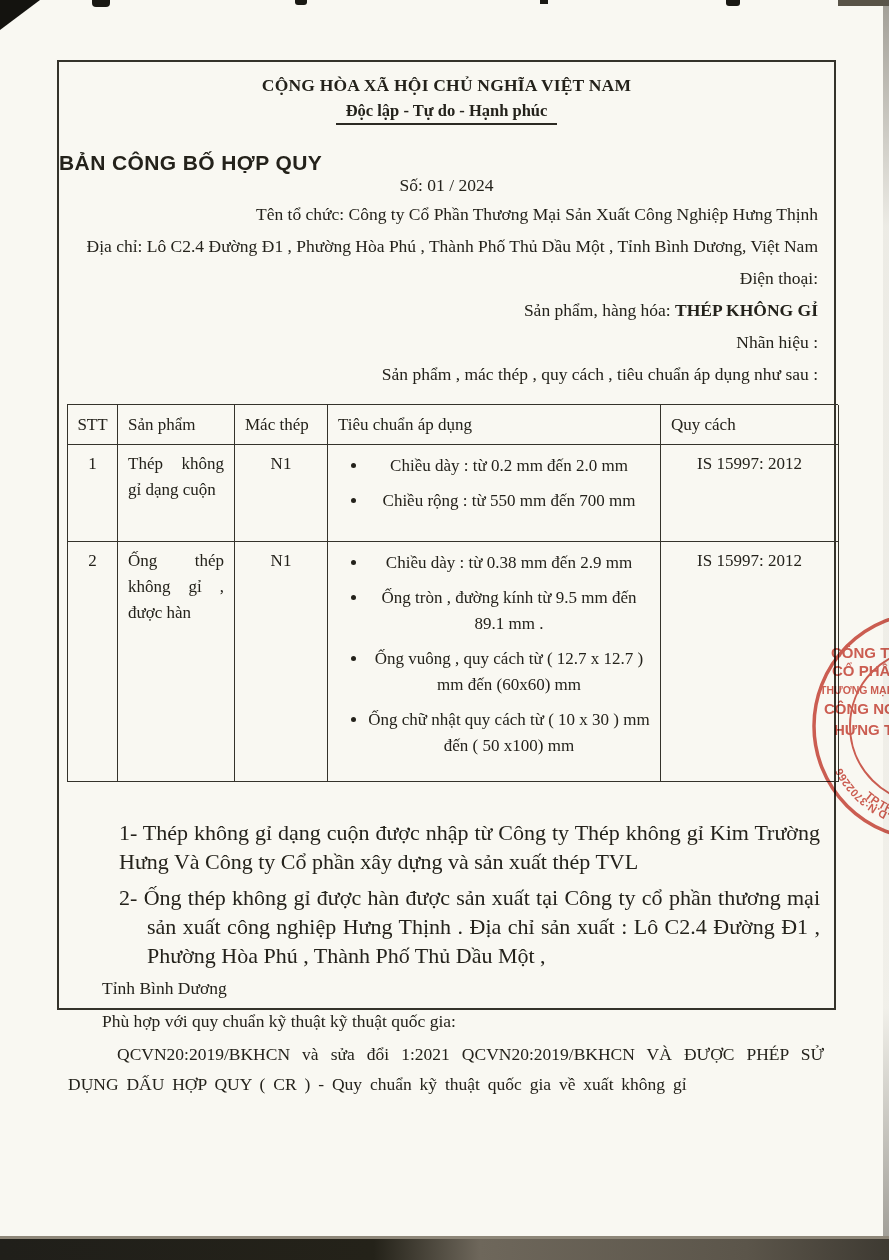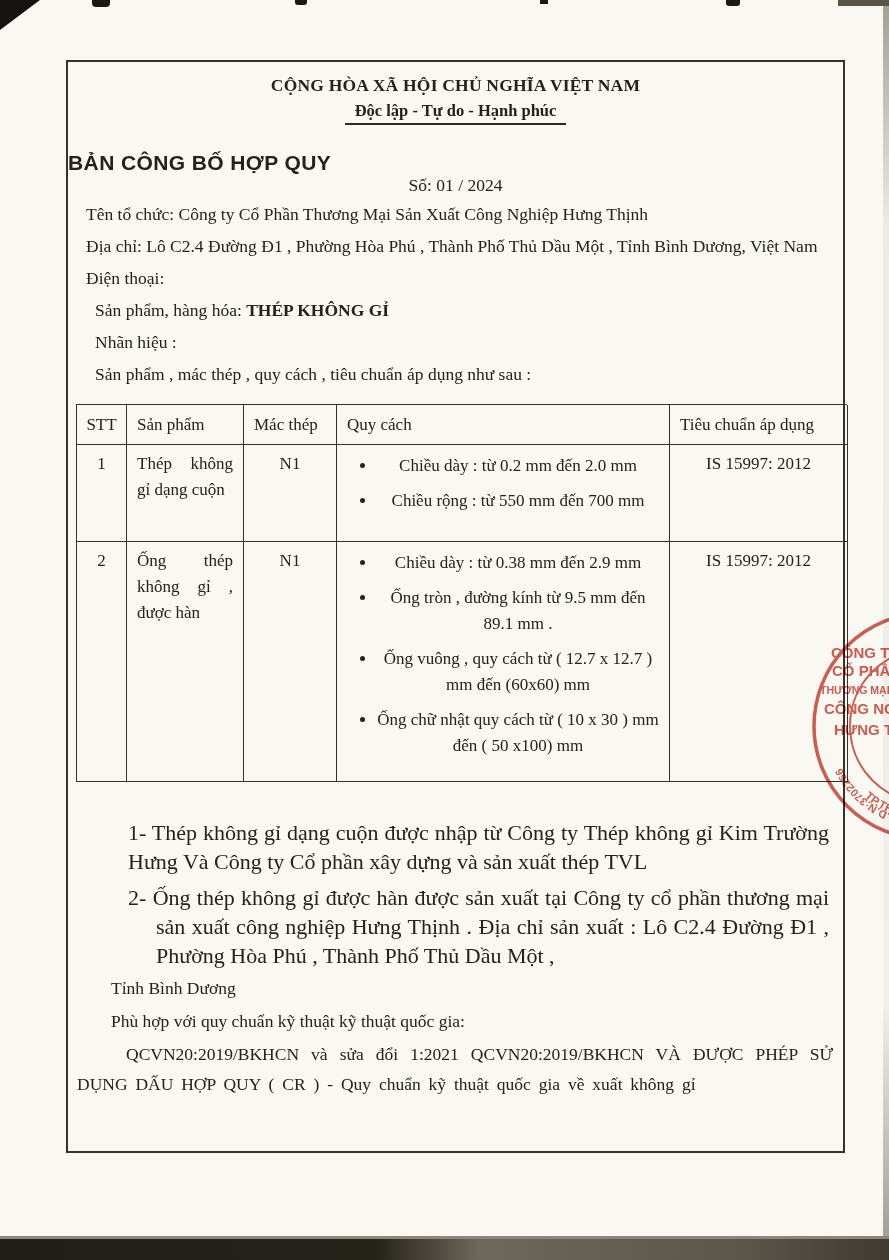--- a/index.html
+++ b/index.html
@@ -32,35 +32,35 @@
     background: linear-gradient(180deg, rgba(90,85,75,.55), rgba(90,85,75,.08) 18%, rgba(90,85,75,.05) 80%, rgba(60,56,48,.5));
   }
   .band-bottom {
     position: absolute; left: 0; bottom: 0; width: 889px; height: 24px;
     background: linear-gradient(90deg, #201f1a 0%, #242219 42%, #6e675b 54%, #5b554a 84%, #3e3a32 100%);
     border-top: 3px solid #8e8779;
     z-index: 8;
   }
   
   .frame {
-    position: absolute; left: 66px; top: 60px; width: 779px; height: 1093px;
+    position: absolute; left: 57px; top: 60px; width: 779px; height: 950px;
     border: 2px solid #35332b;
   }
   .nat-header { text-align: center; padding-top: 13px; }
   .nat1 { font-weight: bold; font-size: 17.5px; letter-spacing: .2px; }
   .nat2 {
     display: inline-block; font-weight: bold; font-size: 16.5px;
     border-bottom: 2.5px solid #2c2a23; padding: 2px 10px 2px; margin-top: 3px;
   }
   .title {
     text-align: left; font-family: "Liberation Sans", "DejaVu Sans", sans-serif;
     font-weight: bold; font-size: 21px; letter-spacing: .4px; margin-top: 26px;
   }
   .doc-no { text-align: center; font-size: 17.5px; }
-  .para { margin: 4px 16px 0 18px; font-size: 17.5px; line-height: 28px; }
+  .para { margin: 4px 16px 0 18px; font-size: 17.5px; line-height: 28px; text-align: right; }
   .para.indent { margin-left: 27px; }
   
   .tbl {
     display: grid;
     grid-template-columns: 50px 117px 93px 333px 178px;
     grid-template-rows: 40px minmax(97px, auto) minmax(240px, auto);
     margin: 16px 0 0 8px; width: 771px;
     border-top: 1.5px solid #35332b; border-left: 1.5px solid #35332b;
     font-size: 17px;
   }
@@ -123,22 +123,22 @@
     <p class="para">Điện thoại:</p>
     <p class="para indent"><span>Sản phẩm, hàng hóa: </span><b>THÉP KHÔNG GỈ</b></p>
     <p class="para indent">Nhãn hiệu :</p>
     <p class="para indent">Sản phẩm , mác thép , quy cách , tiêu chuẩn áp dụng như sau :</p>
 
     <div class="tbl">
 
       <div class="th center">STT</div>
       <div class="th">Sản phẩm</div>
       <div class="th">Mác thép</div>
+      <div class="th">Tiêu chuẩn áp dụng</div>
       <div class="th">Quy cách</div>
-      <div class="th">Tiêu chuẩn áp dụng</div>
 
       <div class="cell center">1</div>
       <div class="cell just">Thép không gỉ dạng cuộn</div>
       <div class="cell center">N1</div>
       <div class="cell qc">
         <ul>
           <li>Chiều dày : từ 0.2 mm đến 2.0 mm</li>
           <li>Chiều rộng : từ 550 mm đến 700 mm</li>
         </ul>
       </div>

